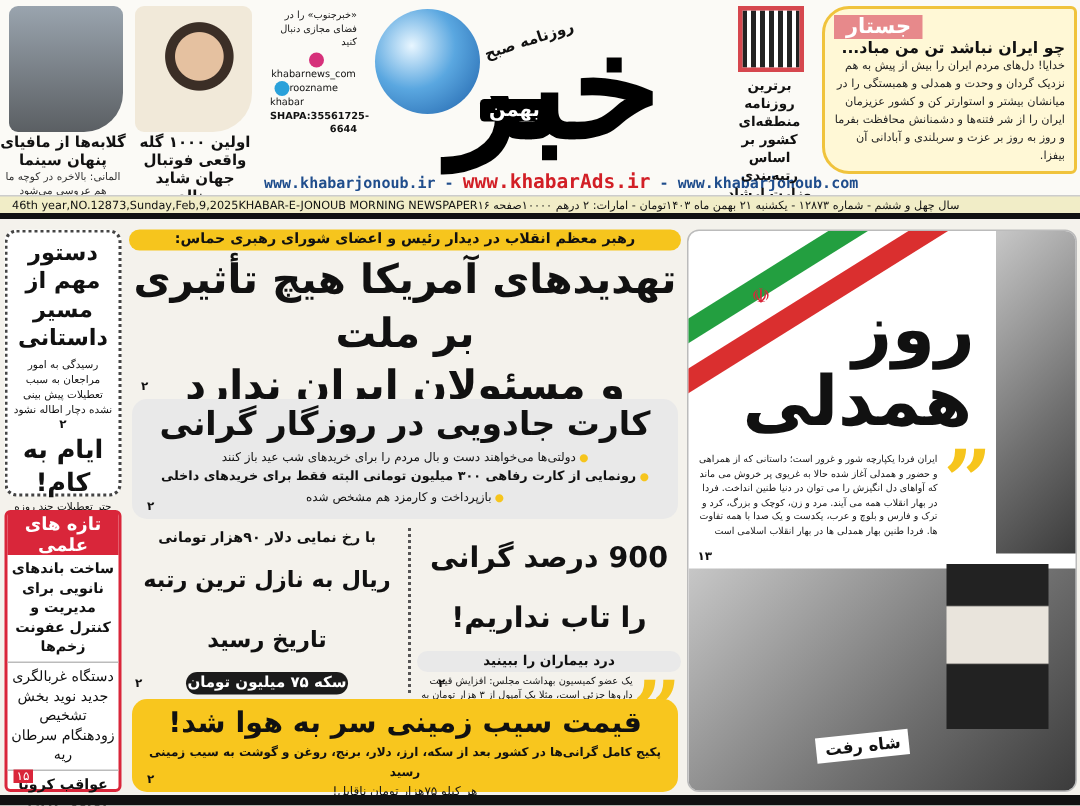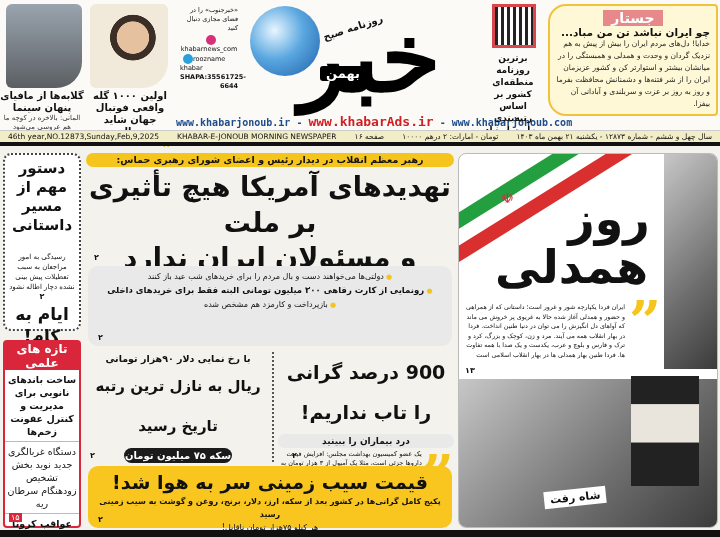--- a/index.html
+++ b/index.html
@@ -20,21 +20,21 @@
 #globe{width:70px;height:70px;border-radius:50%;background:radial-gradient(circle at 35% 35%,#e8f6ff,#5aa7e0 45%,#1d5fa8)}
 #urls{font-family:"DejaVu Sans Mono",monospace;font-weight:bold;font-size:10px;color:#1f4d8c;white-space:nowrap}
 #urls .mid{color:#d21f26;font-size:13px}
 .qr{background:repeating-linear-gradient(90deg,#222 0 3px,#fff 3px 6px),#fff;border:3px solid #d6474e}
 #side-note{font-weight:bold;font-size:9px;line-height:12px}
 #jostar{background:#fff8d6;border:2px solid #f0c33c;border-radius:18px 4px 4px 18px}
 #jostar-tag{background:#e7898b;color:#fff;font-weight:bold;font-size:14px;padding:0 8px}
 #jostar-title{font-weight:bold;font-size:10.5px}
 #jostar-body{font-size:9px;line-height:15px;color:#222}
 
-#infobar{left:0;top:130px;width:720px;height:16px;background:#f1edc7;border-top:1px solid #ccc;border-bottom:4px solid #111;font-size:7.5px;line-height:12px;display:flex;justify-content:space-between;padding:0 8px}
+#infobar{left:0;top:130px;width:720px;height:16px;background:#f1edc7;border-top:1px solid #ccc;border-bottom:4px solid #111;font-size:7.5px;line-height:12px;display:flex;padding:0 8px}
 
 .pill-y{background:#f6c51d;border-radius:8px}
 .grey-box{background:#e9e9e9;border-radius:10px}
 .yellow-box{background:#f8c61e;border-radius:10px}
 .big-head{font-weight:bold;color:#111}
 .bullet::before{content:"● ";color:#f6c51d;font-size:7px}
 .pgn{font-size:8px;font-weight:bold}
 .dark-pill{background:#1b1b1b;color:#fff;border-radius:10px;font-weight:bold;font-size:10px;text-align:center}
 .quote{color:#f6c51d;font-family:"DejaVu Serif",serif;font-weight:bold;font-size:56px;line-height:50px}
 #left-box{border:2px dotted #444;border-radius:8px;background:#fff}
@@ -71,39 +71,39 @@
   <div id="globe" class="abs" style="left:250px;top:6px"></div>
   <div class="abs" style="left:322px;top:22px;font-size:10px;font-weight:bold;transform:rotate(-18deg)">روزنامه صبح</div>
   <div id="logo-word" class="abs ctr" style="left:270px;top:10px;width:200px">خبر</div>
   <div class="abs" style="left:320px;top:66px;background:#000;color:#fff;font-weight:bold;font-size:13px;padding:0 6px;border-radius:3px">بهمن</div>
   <div id="urls" class="abs" style="left:176px;top:114px">
     <span>www.khabarjonoub.ir</span> - <span class="mid">www.khabarAds.ir</span> - <span>www.khabarjonoub.com</span>
   </div>
   <div class="abs qr" style="left:492px;top:4px;width:44px;height:44px"></div>
   <div id="side-note" class="abs rtl ctr" style="left:482px;top:52px;width:62px">برترین روزنامه منطقه‌ای کشور بر اساس رتبه‌بندی وزارت ارشاد</div>
   <div id="jostar" class="abs rtl" style="left:548px;top:4px;width:170px;height:112px;padding:4px 6px">
-    <div style="display:flex;justify-content:center;align-items:center">
+    <div style="display:flex;justify-content:flex-end;align-items:center">
       <span id="jostar-tag">جستار</span>
     </div>
     <div id="jostar-title">چو ایران نباشد تن من مباد...</div>
     <div id="jostar-body" style="font-size:7.5px;line-height:12px;margin-top:0">خدایا! دل‌های مردم ایران را بیش از پیش به هم نزدیک گردان و وحدت و همدلی و همبستگی را در میانشان بیشتر و استوارتر کن و کشور عزیزمان ایران را از شر فتنه‌ها و دشمنانش محافظت بفرما و روز به روز بر عزت و سربلندی و آبادانی آن بیفزا.</div>
   </div>
 </div>
 
 <div id="infobar" class="abs">
   <span>46th year,NO.12873,Sunday,Feb,9,2025</span>
   <span>KHABAR-E-JONOUB MORNING NEWSPAPER</span>
   <span>۱۶ صفحه</span>
   <span>۱۰۰۰۰ تومان - امارات: ۲ درهم</span>
   <span class="rtl">سال چهل و ششم - شماره ۱۲۸۷۳ - یکشنبه ۲۱ بهمن ماه ۱۴۰۳</span>
 </div>
 
 <div id="left-box" class="abs rtl ctr" style="left:3px;top:153px;width:78px;height:178px;padding:4px">
   <div class="big-head" style="font-size:15px;line-height:19px">دستور مهم از مسیر داستانی</div>
-  <div style="font-size:7px;line-height:10px;margin-top:17px">رسیدگی به امور مراجعان به سبب تعطیلات پیش بینی نشده دچار اطاله نشود</div>
+  <div style="font-size:7px;line-height:10px;margin-top:3px">رسیدگی به امور مراجعان به سبب تعطیلات پیش بینی نشده دچار اطاله نشود</div>
   <div class="pgn">۲</div>
   <div class="big-head" style="font-size:17px;line-height:22px;margin-top:2px">ایام به کام!</div>
   <div style="font-size:7px;line-height:10px">چتر تعطیلات چند روزه بر سر برخی استان ها، از سمنان و همدان تا گیلان و آذربایجان</div>
   <div class="pgn">۱۳</div>
 </div>
 <div id="sci" class="abs rtl ctr" style="left:3px;top:340px;width:78px;height:188px">
   <div id="sci-tag">تازه های علمی</div>
   <div class="sci-item" style="font-weight:bold">ساخت باندهای نانویی برای مدیریت و کنترل عفونت زخم‌ها</div>
   <div class="sci-item">دستگاه غربالگری جدید نوید بخش تشخیص زودهنگام سرطان ریه</div>
   <div class="sci-item" style="font-weight:bold">عواقب کرونا تمامی ندارد؛ نوبت آلزایمر زودرس رسید!</div>
@@ -113,20 +113,21 @@
 
 <div class="abs rtl ctr" style="left:86px;top:153px;width:368px">
   <div class="pill-y" style="font-weight:bold;font-size:9.5px;line-height:14px">رهبر معظم انقلاب در دیدار رئیس و اعضای شورای رهبری حماس:</div>
   <div class="big-head" style="font-size:27px;line-height:36px;margin-top:2px">تهدیدهای آمریکا هیچ تأثیری بر ملت</div>
   <div class="big-head" style="font-size:27px;line-height:34px">و مسئولان ایران ندارد</div>
   <div style="font-weight:bold;font-size:9px;line-height:12px">مسئله دفاع از فلسطین در ذهن مردم ایران یک موضوع حل شده است</div>
   <div class="pgn abs" style="left:8px;top:100px">۲</div>
 </div>
 
 <div class="abs grey-box rtl ctr" style="left:88px;top:266px;width:364px;height:80px;padding:4px">
+  <div class="big-head" style="font-size:22px;line-height:28px">کارت جادویی در روزگار گرانی</div>
   <div class="bullet" style="font-size:8px;line-height:13px">دولتی‌ها می‌خواهند دست و بال مردم را برای خریدهای شب عید باز کنند</div>
   <div class="bullet" style="font-size:8.5px;line-height:13px;font-weight:bold">رونمایی از کارت رفاهی ۳۰۰ میلیون تومانی البته فقط برای خریدهای داخلی</div>
   <div class="bullet" style="font-size:8px;line-height:13px">بازپرداخت و کارمزد هم مشخص شده</div>
   <div class="pgn abs" style="left:10px;bottom:4px">۲</div>
 </div>
 
 <div class="abs rtl ctr" style="left:88px;top:352px;width:180px;height:110px">
   <div style="font-weight:bold;font-size:9.5px;line-height:14px">با رخ نمایی دلار ۹۰هزار تومانی</div>
   <div class="big-head" style="font-size:15px;line-height:40px">ریال به نازل ترین رتبه تاریخ رسید</div>
   <div class="dark-pill" style="margin:2px 36px;line-height:15px">سکه ۷۵ میلیون تومان</div>

